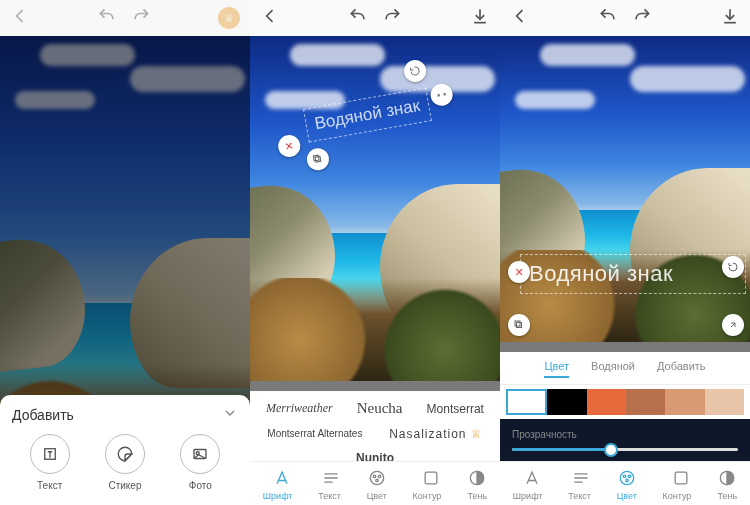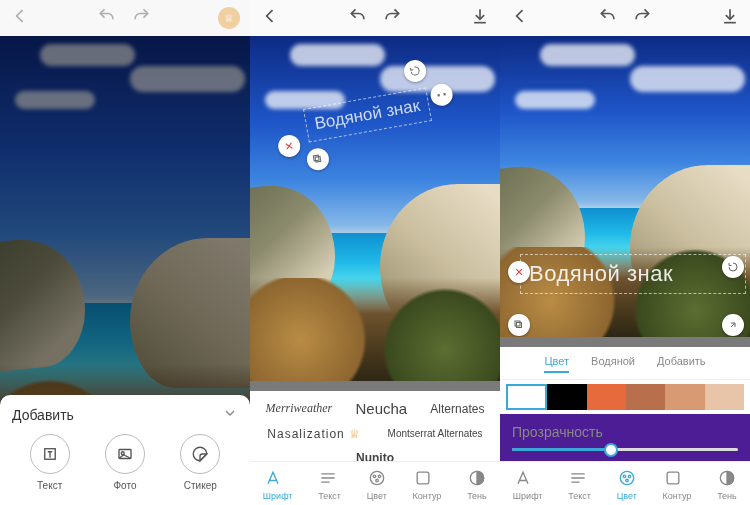--- a/index.html
+++ b/index.html
@@ -25,35 +25,35 @@
 .sheet-row{display:flex;justify-content:space-around;text-align:center}
 .sheet-item{display:flex;flex-direction:column;align-items:center;gap:6px;font-size:10px;color:#555}
 .circ{width:40px;height:40px;border:1px solid #bbb;border-radius:50%;display:flex;align-items:center;justify-content:center}
 .circ svg{width:18px;height:18px;stroke:#555;fill:none;stroke-width:1.8}
 .wm-box{position:absolute;border:1px dashed rgba(255,255,255,.6);padding:6px 8px;color:rgba(255,255,255,.78);font-size:17px}
 .handle{position:absolute;width:22px;height:22px;border-radius:50%;background:#fff;box-shadow:0 1px 3px rgba(0,0,0,.35);display:flex;align-items:center;justify-content:center;font-size:11px;color:#666}
 .handle svg{width:12px;height:12px;stroke:#666;fill:none;stroke-width:2}
 .font-panel{background:#fff;padding:6px 4px 2px;display:flex;flex-wrap:wrap;justify-content:space-around;align-items:center;row-gap:4px;height:70px;overflow:hidden}
 .font-opt{font-size:12px;color:#444;padding:3px 5px;text-align:right}
 .font-opt.it{font-style:italic;font-family:Georgia,serif}
-.font-opt.hand{font-family:Liberation Sans, sans-serif;font-size:15px}
+.font-opt.hand{font-family:Liberation Serif, serif;font-size:15px}
 .font-opt.bold{font-weight:700}
 .font-opt.nas{letter-spacing:1px}
 .font-opt small{display:block;line-height:1}
 .tabbar{background:#fff;border-top:1px solid #eee;display:flex;justify-content:space-around;padding:6px 0 4px}
-.tab{display:flex;flex-direction:column;align-items:flex-start;gap:3px;font-size:9px;color:#888}
+.tab{display:flex;flex-direction:column;align-items:flex-end;gap:3px;font-size:9px;color:#888}
 .tab.active{color:#3aa9d8}
 .tab svg{width:20px;height:20px;stroke:currentColor;fill:none;stroke-width:1.6}
 .color-tabs{display:flex;justify-content:center;gap:22px;background:#fff;padding:8px 0 6px;border-bottom:1px solid #eee;font-size:11px}
 .ctab{color:#888;padding-bottom:4px}
 .ctab.active{color:#3aa9d8;border-bottom:2px solid #3aa9d8}
 .swatches{display:flex;background:#fff;padding:4px 6px}
 .sw{flex:1;height:26px}
 .sw.sel{outline:2px solid #3aa9d8;outline-offset:-2px}
-.slider-row{background:#4c1d95;padding:10px 12px;font-size:14px;color:#888}
+.slider-row{background:#0f172a;padding:10px 12px;font-size:10px;color:#888}
 .track{position:relative;margin-top:8px;height:3px;background:#ddd;border-radius:2px}
 .track::before{content:"";position:absolute;left:0;width:44%;height:100%;background:#3aa9d8;border-radius:2px}
 .thumb{position:absolute;left:44%;top:50%;width:14px;height:14px;border-radius:50%;background:#fff;border:2px solid #3aa9d8;transform:translate(-50%,-50%)}
 .s3 .wm-box{left:20px;right:4px;top:218px;transform:none;font-size:22px;letter-spacing:.5px;color:rgba(255,255,255,.88)}
 .s3 .del-handle{top:225px;left:8px}
 .grey-strip{background:#7a7a7a;height:10px}
 </style>
 </head>
 <body>
 
@@ -102,35 +102,35 @@
             <svg viewBox="0 0 24 24">
               <rect x="5" y="5" width="14" height="14"></rect>
               <path d="M9 9h6M12 9v8"></path>
             </svg>
           </div>
         <span>Текст</span>
       </div>
       <div class="sheet-item">
         <div class="circ">
             <svg viewBox="0 0 24 24">
+              <path d="M12 3a9 9 0 019 9l-9 9a9 9 0 010-18z"></path>
+              <path d="M21 12l-9 9v-6a3 3 0 013-3h6z"></path>
+            </svg>
+          </div>
+        <span>Стикер</span>
+      </div>
+      <div class="sheet-item">
+        <div class="circ">
+            <svg viewBox="0 0 24 24">
               <rect x="4" y="6" width="16" height="12" rx="1"></rect>
               <circle cx="9" cy="11" r="2"></circle>
               <path d="M4 18l6-5 10 5"></path>
             </svg>
           </div>
         <span>Фото</span>
-      </div>
-      <div class="sheet-item">
-        <div class="circ">
-            <svg viewBox="0 0 24 24">
-              <path d="M12 3a9 9 0 019 9l-9 9a9 9 0 010-18z"></path>
-              <path d="M21 12l-9 9v-6a3 3 0 013-3h6z"></path>
-            </svg>
-          </div>
-        <span>Стикер</span>
       </div>
     </div>
   </div>
 </div>
 
 <div class="screen s2">
   <div class="topbar">
     <div class="nav">
         <span><svg viewBox="0 0 24 24">
             <path d="M15 5l-7 7 7 7"></path>
@@ -182,25 +182,25 @@
             <rect x="7" y="7" width="10" height="10"></rect>
             <rect x="4" y="4" width="10" height="10"></rect>
           </svg>
         </div>
     </div>
   </div>
   <div class="grey-strip"></div>
   <div class="font-panel">
     <div class="font-opt it">Merriweather</div>
     <div class="font-opt hand">Neucha</div>
-    <div class="font-opt">Alternates</div>
-    <div class="font-opt nas"><span>Nasalization</span> <span style="color:#e8a03a">♕</span></div>
+    <div class="font-opt">Montserrat</div>
     <div class="font-opt">
         <small>Montserrat Alternates</small>
       </div>
+    <div class="font-opt nas"><span>Nasalization</span> <span style="color:#e8a03a">♕</span></div>
     <div class="font-opt bold">Nunito</div>
   </div>
   <div class="tabbar">
     <div class="tab active">
         <svg viewBox="0 0 24 24">
           <path d="M6 19L12 5l6 14M8 15h8"></path>
         </svg>
         <span>Шрифт</span>
       </div>
     <div class="tab">

